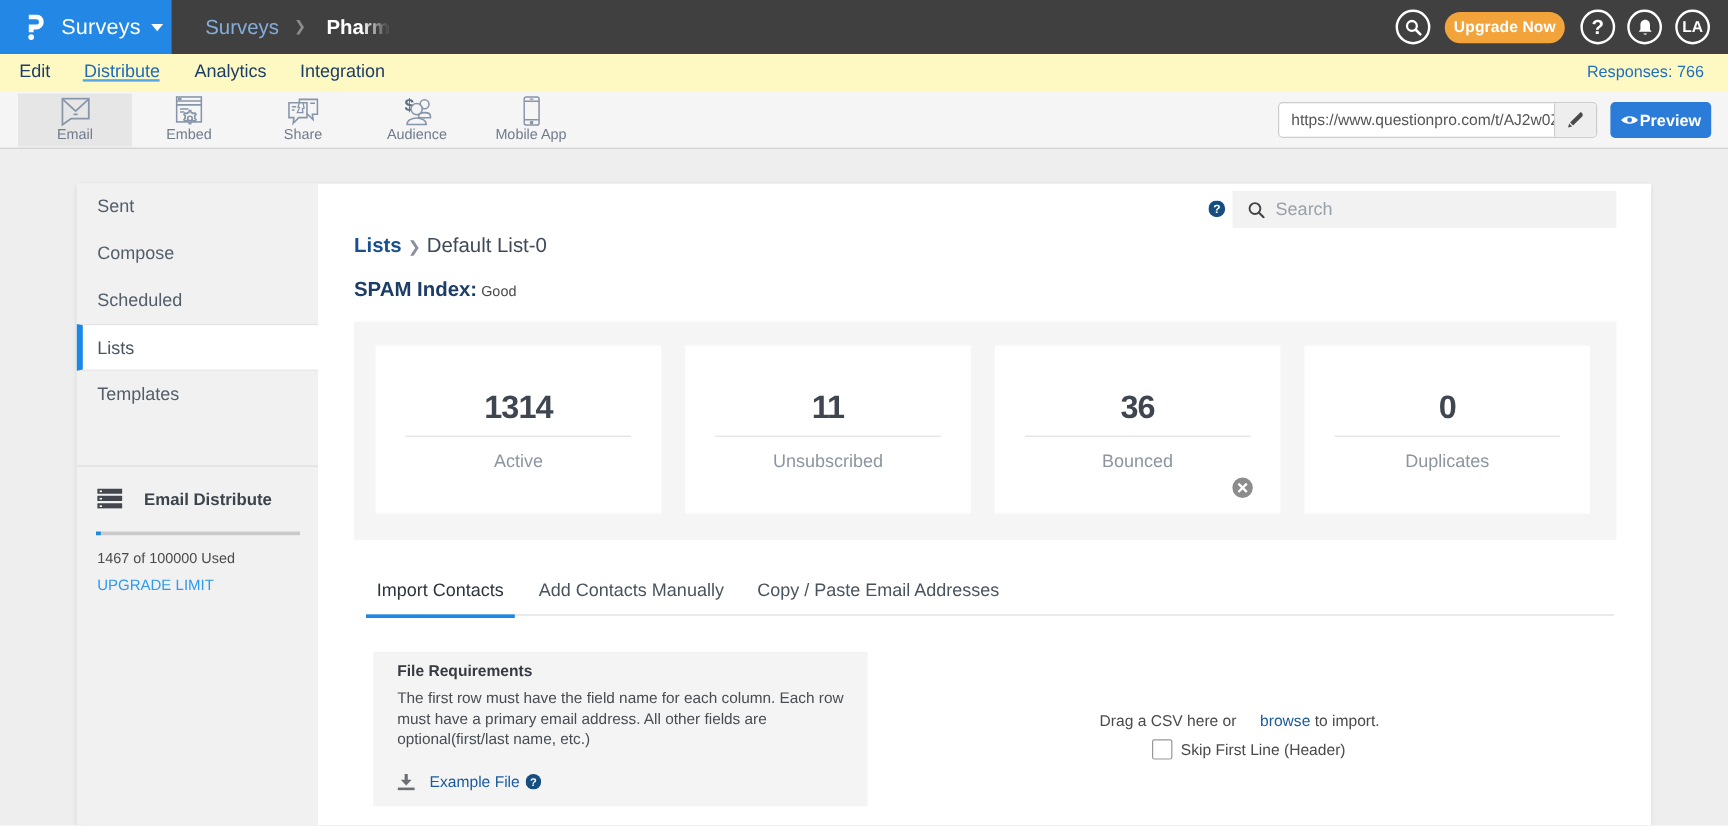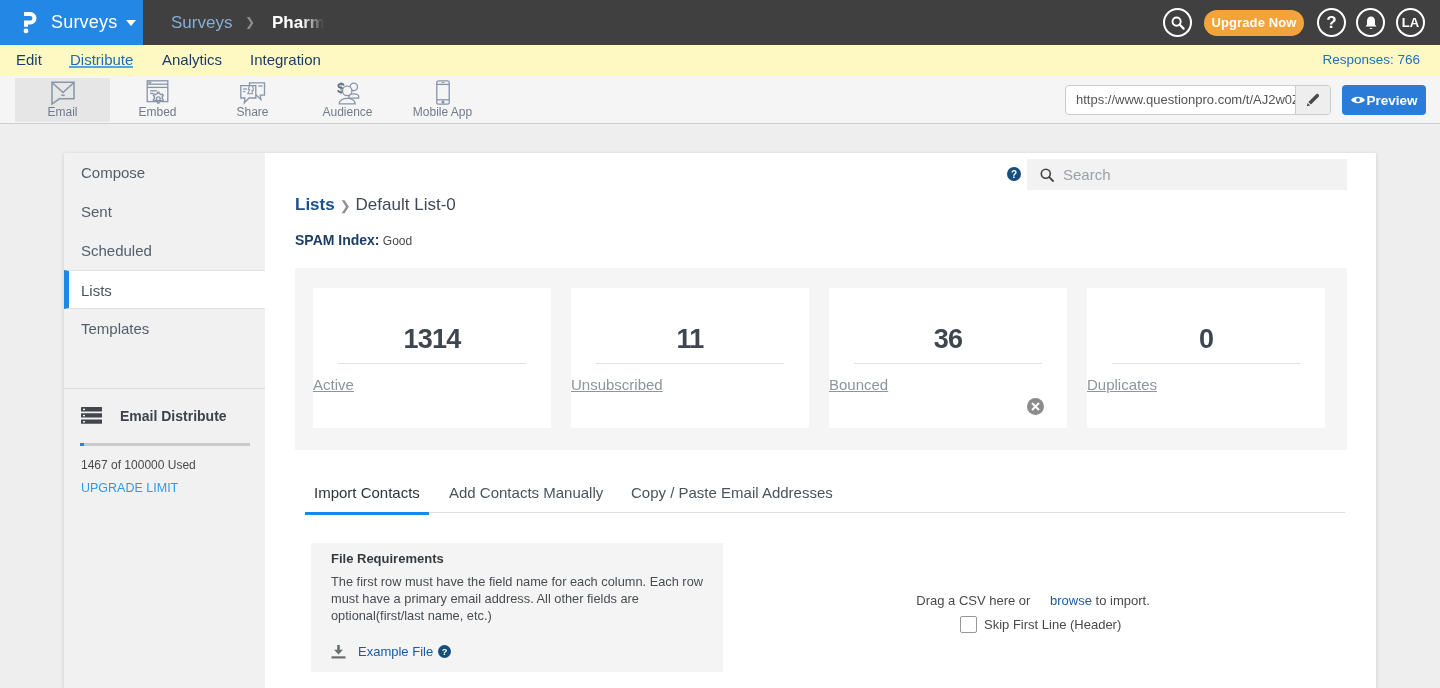--- a/index.html
+++ b/index.html
@@ -53,27 +53,27 @@
 
 .main { position:absolute; left:201px; top:0; width:1111px; height:535px; }
 .qhelp { position:absolute; left:742px; top:14px; }
 .search { position:absolute; left:762px; top:6px; width:320px; height:31px; background:#f2f2f2; display:flex; align-items:center; }
 .search .mag { margin-left:13px; }
 .search .ph { margin-left:9px; font-size:15px; color:#9aa1a9; }
 .bcrumb { position:absolute; left:30px; top:42px; font-size:17px; color:#3f4a56; }
 .bcrumb .lists { color:#174f8f; font-weight:bold; }
 .bcrumb .sep { color:#8a9099; font-size:13px; margin:0 5px; }
 .spam { position:absolute; left:30px; top:79px; font-size:12px; color:#4a4a4a; }
-.spam b { color:#1c3e66; font-size:14px; }
+.spam b { color:#1c3e66; font-size:17px; }
 
 .stats { position:absolute; left:30px; top:115px; width:1052px; height:182px; background:#f5f5f5; }
 .stat { position:absolute; top:20px; width:238px; height:140px; background:#fff; }
 .stat .num { text-align:center; font-size:27px; font-weight:bold; color:#3f4650; margin-top:36px; letter-spacing:-0.8px; }
 .stat .line { margin:8px auto 0; width:188px; border-top:1px solid #e0e0e0; }
-.stat .lab { text-align:left; font-size:15px; color:#8d959f; margin-top:12px;text-decoration:underline; }
+.stat .lab { text-align:center; font-size:15px; color:#8d959f; margin-top:12px; }
 .bx { position:absolute; left:198px; top:110px; width:17px; height:17px; background:#8c8c8c; border-radius:50%; color:#fff; display:flex; align-items:center; justify-content:center; }
 
 .ctabs { position:absolute; left:40px; top:325px; width:1040px; height:35px; border-bottom:1px solid #ddd; }
 .ctab { position:absolute; top:0; height:35px; line-height:30px; font-size:15px; color:#4a545e; padding:0 9px; }
 .ctab.active { color:#2c353d; }
 .ctab.active::after { content:""; position:absolute; left:0; right:0; bottom:-2px; height:3px; background:#1b87e6; }
 
 .filebox { position:absolute; left:46px; top:390px; width:412px; height:129px; background:#f4f4f4; }
 .filebox .fr { font-size:13px; font-weight:bold; color:#363b42; margin:8px 0 0 20px; }
 .filebox .ft { font-size:12.8px; color:#484d52; line-height:17px; margin:7px 0 0 20px; }
@@ -206,22 +206,22 @@
     <svg width="16" height="10" viewBox="0 0 16 10">
         <path d="M1 5 C4 0.8 12 0.8 15 5 C12 9.2 4 9.2 1 5 Z" fill="#fff"></path>
         <circle cx="8" cy="5" r="2" fill="#2b7cd8"></circle>
       </svg>
     <span>Preview</span>
   </div>
 </div>
 
 <div class="card">
   <div class="sidebar">
+    <div class="sitem">Sent</div>
     <div class="sitem">Compose</div>
-    <div class="sitem">Sent</div>
     <div class="sitem">Scheduled</div>
     <div class="sitem active">Lists</div>
     <div class="sitem">Templates</div>
     <div class="sdivider"></div>
     <div class="emailhdr">
       <svg width="21" height="17" viewBox="0 0 21 17">
         <g fill="#43474d">
           <rect x="0" y="0" width="21" height="4.4" rx="0.5"></rect>
           <rect x="0" y="6.2" width="21" height="4.4" rx="0.5"></rect>
           <rect x="0" y="12.4" width="21" height="4.4" rx="0.5"></rect>

